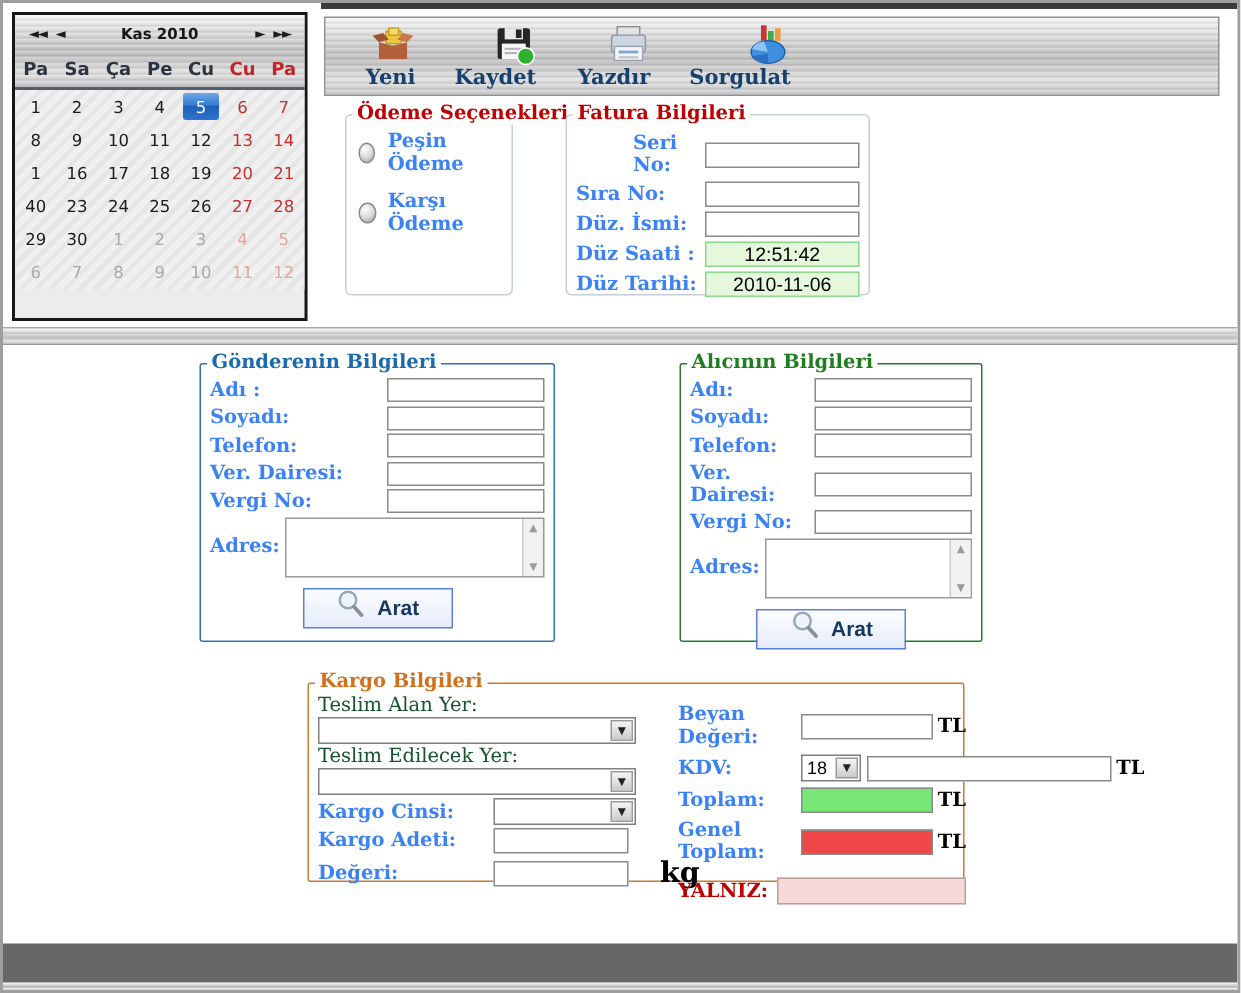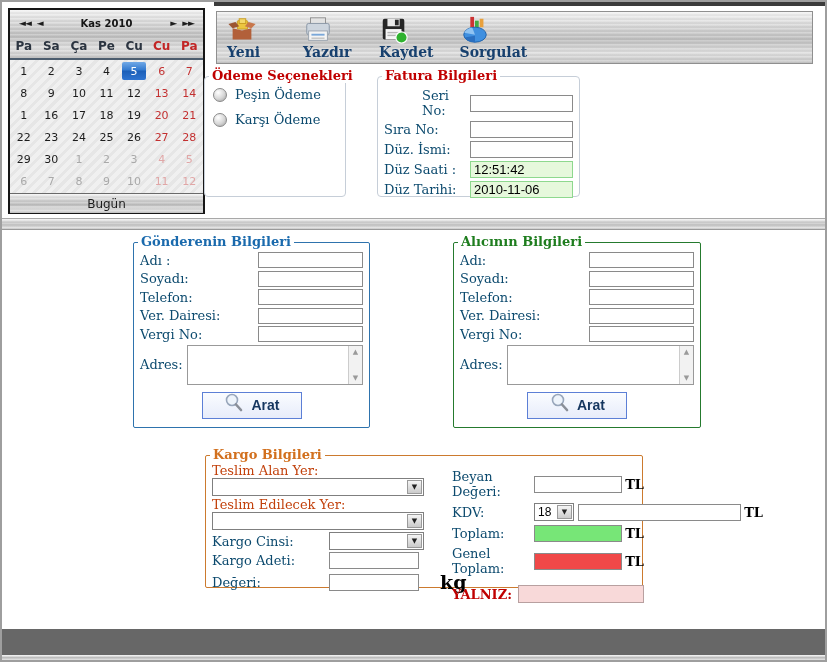--- a/index.html
+++ b/index.html
@@ -28,63 +28,63 @@
   .cal-cell.t-o{color:#a9a9a9;}
   .cal-cell.t-ow{color:#e0a6a6;}
   .cal-cell.t-s{color:#fff;background:linear-gradient(180deg,#71a9e6 0%,#3279cf 45%,#1c5fb8 50%,#2f74d0 100%);
       border-radius:2px;margin:2px;}
   .cal-today{height:19px;display:flex;align-items:center;justify-content:center;
       font-size:12px;color:#1d1d1d;border-top:1px solid #6a6a6a;cursor:default;}
   
   .top-strip{position:absolute;left:212px;top:0;right:0;height:4px;background:#3b3b3b;}
   .toolbar{position:absolute;left:214px;top:9px;width:597px;height:53px;box-sizing:border-box;
       border:1px solid #8f8f8f;display:flex;align-items:center;gap:14px;padding:0 4px;}
-  .tb-btn{display:flex;flex-direction:column;align-items:flex-start;justify-content:center;
+  .tb-btn{display:flex;flex-direction:column;align-items:flex-end;justify-content:center;
       min-width:62px;height:60px;cursor:default;background:transparent;border:none;}
   .tb-btn svg{display:block;}
   .tb-label{font-family:"DejaVu Serif",serif;font-weight:bold;font-size:14px;color:#17406e;margin-top:-1px;}
   
   .fs{position:absolute;box-sizing:border-box;border:1px solid #c6ced8;border-radius:4px;background:#fff;}
   .fs .legend{position:absolute;top:-9px;left:4px;background:#fff;padding:0 3px;
       font-weight:bold;font-size:13px;white-space:nowrap;}
-  .fs-odeme{left:202px;top:74px;width:142px;height:121px;}
+  .fs-odeme{left:228px;top:74px;width:112px;height:121px;}
   .fs-fatura{left:375px;top:74px;width:203px;height:121px;}
   .fs-gonderen{left:131px;top:240px;width:237px;height:186px;border-color:#2e73ad;border-radius:2px;}
-  .fs-alici{left:451px;top:240px;width:248px;height:186px;border-color:#257a2e;border-radius:2px;}
+  .fs-alici{left:451px;top:240px;width:202px;height:186px;border-color:#257a2e;border-radius:2px;}
   .fs-kargo{left:203px;top:453px;width:438px;height:133px;border-color:#cc7a2e;border-radius:2px;}
   .t-red{color:#c00000;} .t-blue{color:#1a6aad;} .t-green{color:#1e7d1e;} .t-orange{color:#d2701e;}
-  label,.lbl{font-size:13px;color:#0c4a6e;}
+  label,.lbl{font-size:13px;color:#3b82f6;font-weight:bold;}
   input[type=text]{box-sizing:border-box;height:17px;border:1px solid #8a8a8a;background:#fff;
       font:12px "Liberation Sans",sans-serif;padding:0 3px;}
   
   .prow{display:flex;align-items:center;gap:8px;margin:10px 8px 0;}
   .radio{width:12px;height:12px;border-radius:50%;border:1px solid #8a8a8a;
       background:radial-gradient(circle at 35% 30%,#ffffff,#d6d6d6 55%,#9c9c9c);}
   
   .irow{display:flex;align-items:center;margin:3px 6px 0;}
   .irow:first-of-type{margin-top:11px;margin-left:44px;}
   .irow input{margin-left:auto;width:103px;}
   .green-val{background:#e6f8dc !important;border:1px solid #8ed88e !important;
-      text-align:left;font-family:Liberation Mono, monospace;font-size:13px !important;}
+      text-align:center;font-family:Liberation Mono, monospace;font-size:13px !important;}
   
   .frow{display:flex;align-items:center;margin:2.5px 6px 0;}
   .frow:first-of-type{margin-top:9px;}
   .frow input{margin-left:auto;width:105px;height:16px;}
   .ta-wrap{flex:1;margin-left:4px;position:relative;height:40px;box-sizing:border-box;
       border:1px solid #999;background:#fff;}
   .ta-sb{position:absolute;right:0;top:0;bottom:0;width:14px;background:#f2f2f2;
       border-left:1px solid #ccc;display:flex;flex-direction:column;justify-content:space-between;
       align-items:center;font-size:7px;color:#9a9a9a;padding:2px 0;box-sizing:border-box;}
   .arat{display:flex;align-items:center;justify-content:center;gap:6px;margin:7px auto 0;
       width:100px;height:27px;box-sizing:border-box;border:1px solid #5c7fd6;
       background:linear-gradient(180deg,#fafcff,#e7ecfa);cursor:default;}
   .arat .txt{font:bold 14px "Liberation Sans",sans-serif;color:#15365f;}
   
   .kargo-left{position:absolute;left:6px;top:7px;width:230px;}
-  .kl-lbl{font-size:13px;color:#c2410c;line-height:15px;}
+  .kl-lbl{font-size:13px;color:#14532d;line-height:15px;}
   .combo{position:relative;height:18px;box-sizing:border-box;border:1px solid #7f7f7f;background:#fff;}
   .combo-full{width:212px;margin-bottom:1px;}
   .arrow-btn{position:absolute;right:1px;top:1px;bottom:1px;width:15px;
       background:linear-gradient(180deg,#f5f5f5,#cbcbcb);border:1px solid #9a9a9a;box-sizing:border-box;
       display:flex;align-items:center;justify-content:center;font-size:7px;color:#222;}
   .kl-row{display:grid;grid-template-columns:117px 95px 18px;align-items:center;margin-top:2px;}
   .kl-row input{width:90px;}
   .kg{font-weight:bold;font-size:19px;margin-left:16px;}
   .kargo-right{position:absolute;left:246px;top:13px;width:192px;}
   .krr{display:grid;grid-template-columns:82px 1fr 22px;align-items:center;margin-bottom:4px;}
@@ -142,21 +142,21 @@
         <div class="cal-cell t-n">12</div>
         <div class="cal-cell t-w">13</div>
         <div class="cal-cell t-w">14</div>
         <div class="cal-cell t-n">1</div>
         <div class="cal-cell t-n">16</div>
         <div class="cal-cell t-n">17</div>
         <div class="cal-cell t-n">18</div>
         <div class="cal-cell t-n">19</div>
         <div class="cal-cell t-w">20</div>
         <div class="cal-cell t-w">21</div>
-        <div class="cal-cell t-n">22</div>
+        <div class="cal-cell t-n">40</div>
         <div class="cal-cell t-n">23</div>
         <div class="cal-cell t-n">24</div>
         <div class="cal-cell t-n">25</div>
         <div class="cal-cell t-n">26</div>
         <div class="cal-cell t-w">27</div>
         <div class="cal-cell t-w">28</div>
         <div class="cal-cell t-n">29</div>
         <div class="cal-cell t-n">30</div>
         <div class="cal-cell t-o">1</div>
         <div class="cal-cell t-o">2</div>
@@ -164,66 +164,65 @@
         <div class="cal-cell t-ow">4</div>
         <div class="cal-cell t-ow">5</div>
         <div class="cal-cell t-o">6</div>
         <div class="cal-cell t-o">7</div>
         <div class="cal-cell t-o">8</div>
         <div class="cal-cell t-o">9</div>
         <div class="cal-cell t-o">10</div>
         <div class="cal-cell t-ow">11</div>
         <div class="cal-cell t-ow">12</div>
       </div>
-    <div class="cal-today metal">Bugün</div>
   </div>
 
   <div class="top-strip"></div>
   <div class="toolbar metal">
     <button class="tb-btn">
       <span>
           <svg width="30" height="30" viewBox="0 0 32 32">
         <rect x="11" y="6" width="11" height="9" rx="1" fill="#ecc63f" stroke="#c89a20" stroke-width="1"></rect>
         <rect x="13" y="4" width="7" height="5" fill="#f4d96a" stroke="#c89a20" stroke-width="1"></rect>
         <path d="M6 14 L16 16.5 L26 14 L26 26 L6 26 Z" fill="#b2603a"></path>
         <path d="M6 14 L1.5 9.5 L9 7.5 L13 12 Z" fill="#9c5532"></path>
         <path d="M26 14 L30.5 9.5 L23 7.5 L19 12 Z" fill="#c8764a"></path>
       </svg>
         </span>
       <span class="tb-label">Yeni</span>
-    </button>
-    <button class="tb-btn">
-      <span>
-          <svg width="30" height="30" viewBox="0 0 32 32">
-        <rect x="8" y="3" width="16" height="7" fill="#e3e3e3" stroke="#8e8e8e"></rect>
-        <rect x="4" y="9" width="24" height="12" rx="2" fill="#cdd5de" stroke="#8794a4"></rect>
-        <rect x="6" y="17" width="20" height="10" fill="#f4f4f4" stroke="#98a2ae"></rect>
-        <rect x="9" y="20" width="14" height="2" fill="#7aa7d9"></rect>
-        <rect x="9" y="24" width="14" height="1.5" fill="#c2c2c2"></rect>
-      </svg>
-        </span>
-      <span class="tb-label">Yazdır</span>
     </button>
     <button class="tb-btn">
       <span>
           <svg width="30" height="30" viewBox="0 0 32 32">
         <rect x="4" y="4" width="23" height="22" rx="2" fill="#262626"></rect>
         <rect x="9" y="4" width="13" height="8" fill="#e9e9e9"></rect>
         <rect x="17" y="5" width="4" height="6" fill="#262626"></rect>
         <rect x="7" y="15" width="17" height="11" fill="#f6f6f6"></rect>
         <rect x="9" y="18" width="13" height="1.5" fill="#b5b5b5"></rect>
         <rect x="9" y="21" width="13" height="1.5" fill="#b5b5b5"></rect>
         <circle cx="24" cy="24" r="6" fill="#2fb22f" stroke="#ffffff" stroke-width="1.2"></circle>
       </svg>
         </span>
       <span class="tb-label">Kaydet</span>
     </button>
     <button class="tb-btn">
       <span>
           <svg width="30" height="30" viewBox="0 0 32 32">
+        <rect x="8" y="3" width="16" height="7" fill="#e3e3e3" stroke="#8e8e8e"></rect>
+        <rect x="4" y="9" width="24" height="12" rx="2" fill="#cdd5de" stroke="#8794a4"></rect>
+        <rect x="6" y="17" width="20" height="10" fill="#f4f4f4" stroke="#98a2ae"></rect>
+        <rect x="9" y="20" width="14" height="2" fill="#7aa7d9"></rect>
+        <rect x="9" y="24" width="14" height="1.5" fill="#c2c2c2"></rect>
+      </svg>
+        </span>
+      <span class="tb-label">Yazdır</span>
+    </button>
+    <button class="tb-btn">
+      <span>
+          <svg width="30" height="30" viewBox="0 0 32 32">
         <rect x="11" y="2" width="4" height="11" fill="#cc3333"></rect>
         <rect x="16" y="6" width="4" height="7" fill="#44aa44"></rect>
         <rect x="21" y="4" width="4" height="9" fill="#e8a03c"></rect>
         <ellipse cx="16" cy="21" rx="12" ry="8" fill="#3f8fdf" stroke="#1c5fa8"></ellipse>
         <path d="M16 21 L4.5 19 A12 8 0 0 1 13 13.3 Z" fill="#8fc3f2"></path>
         <path d="M16 22 L16 29 A12 8 0 0 1 5 24 Z" fill="#2a6fc0"></path>
       </svg>
         </span>
       <span class="tb-label">Sorgulat</span>
     </button>

